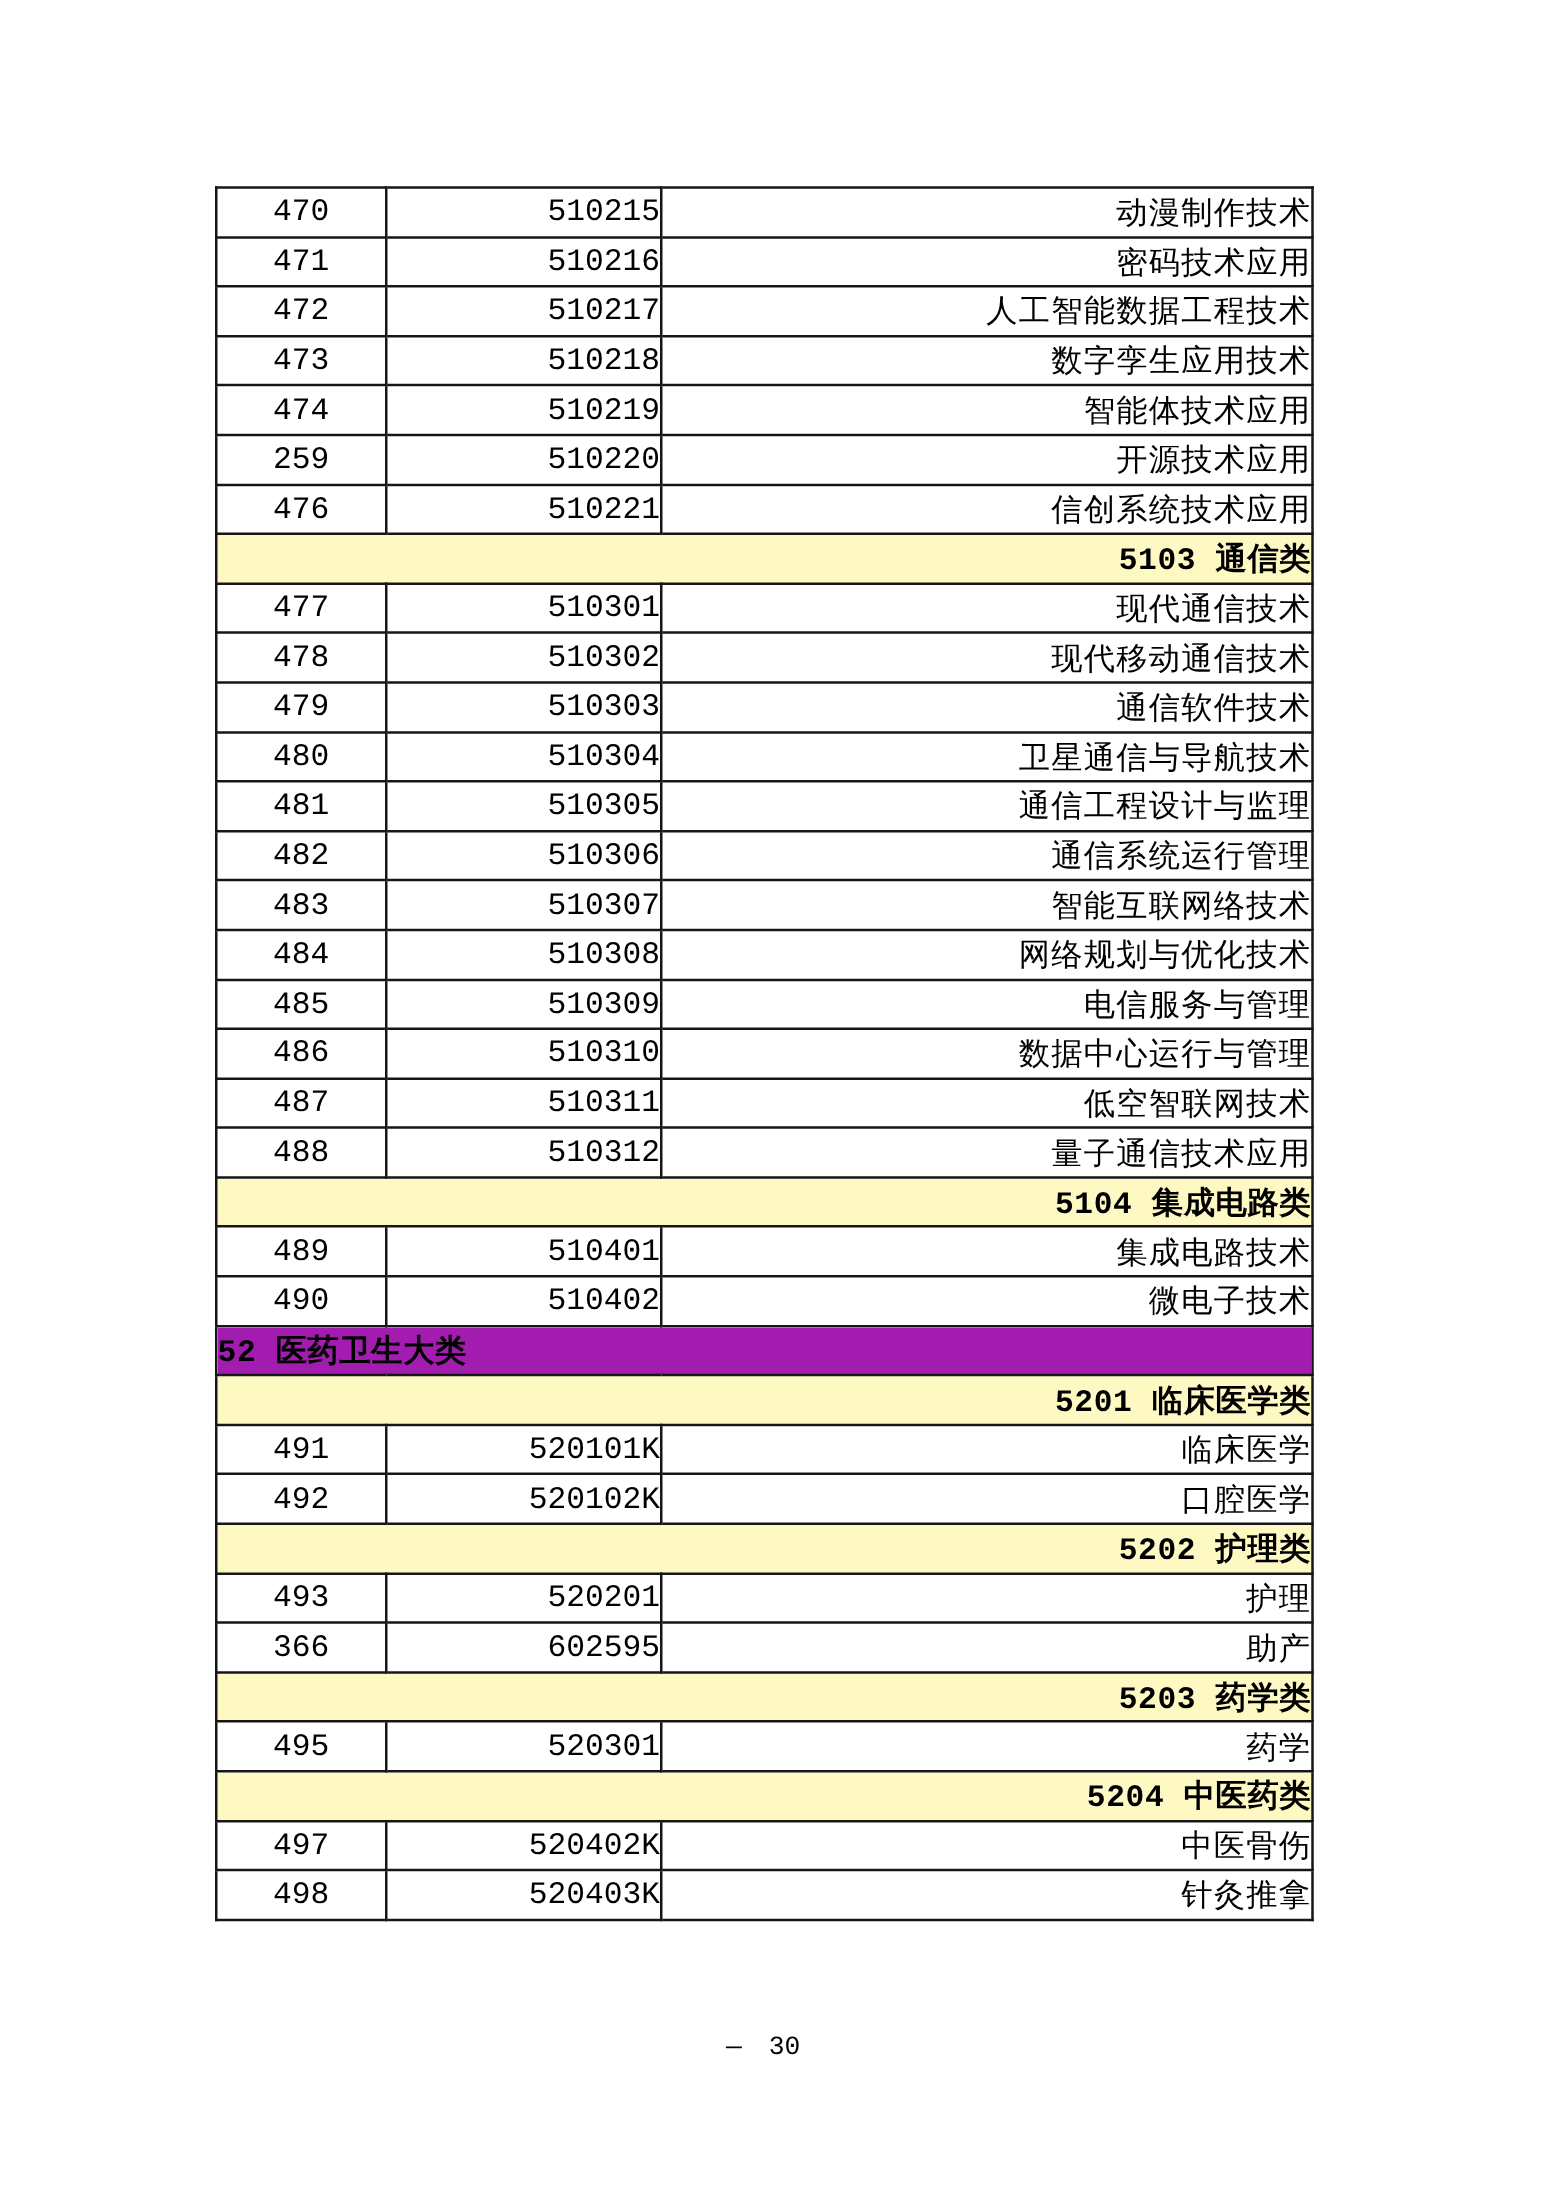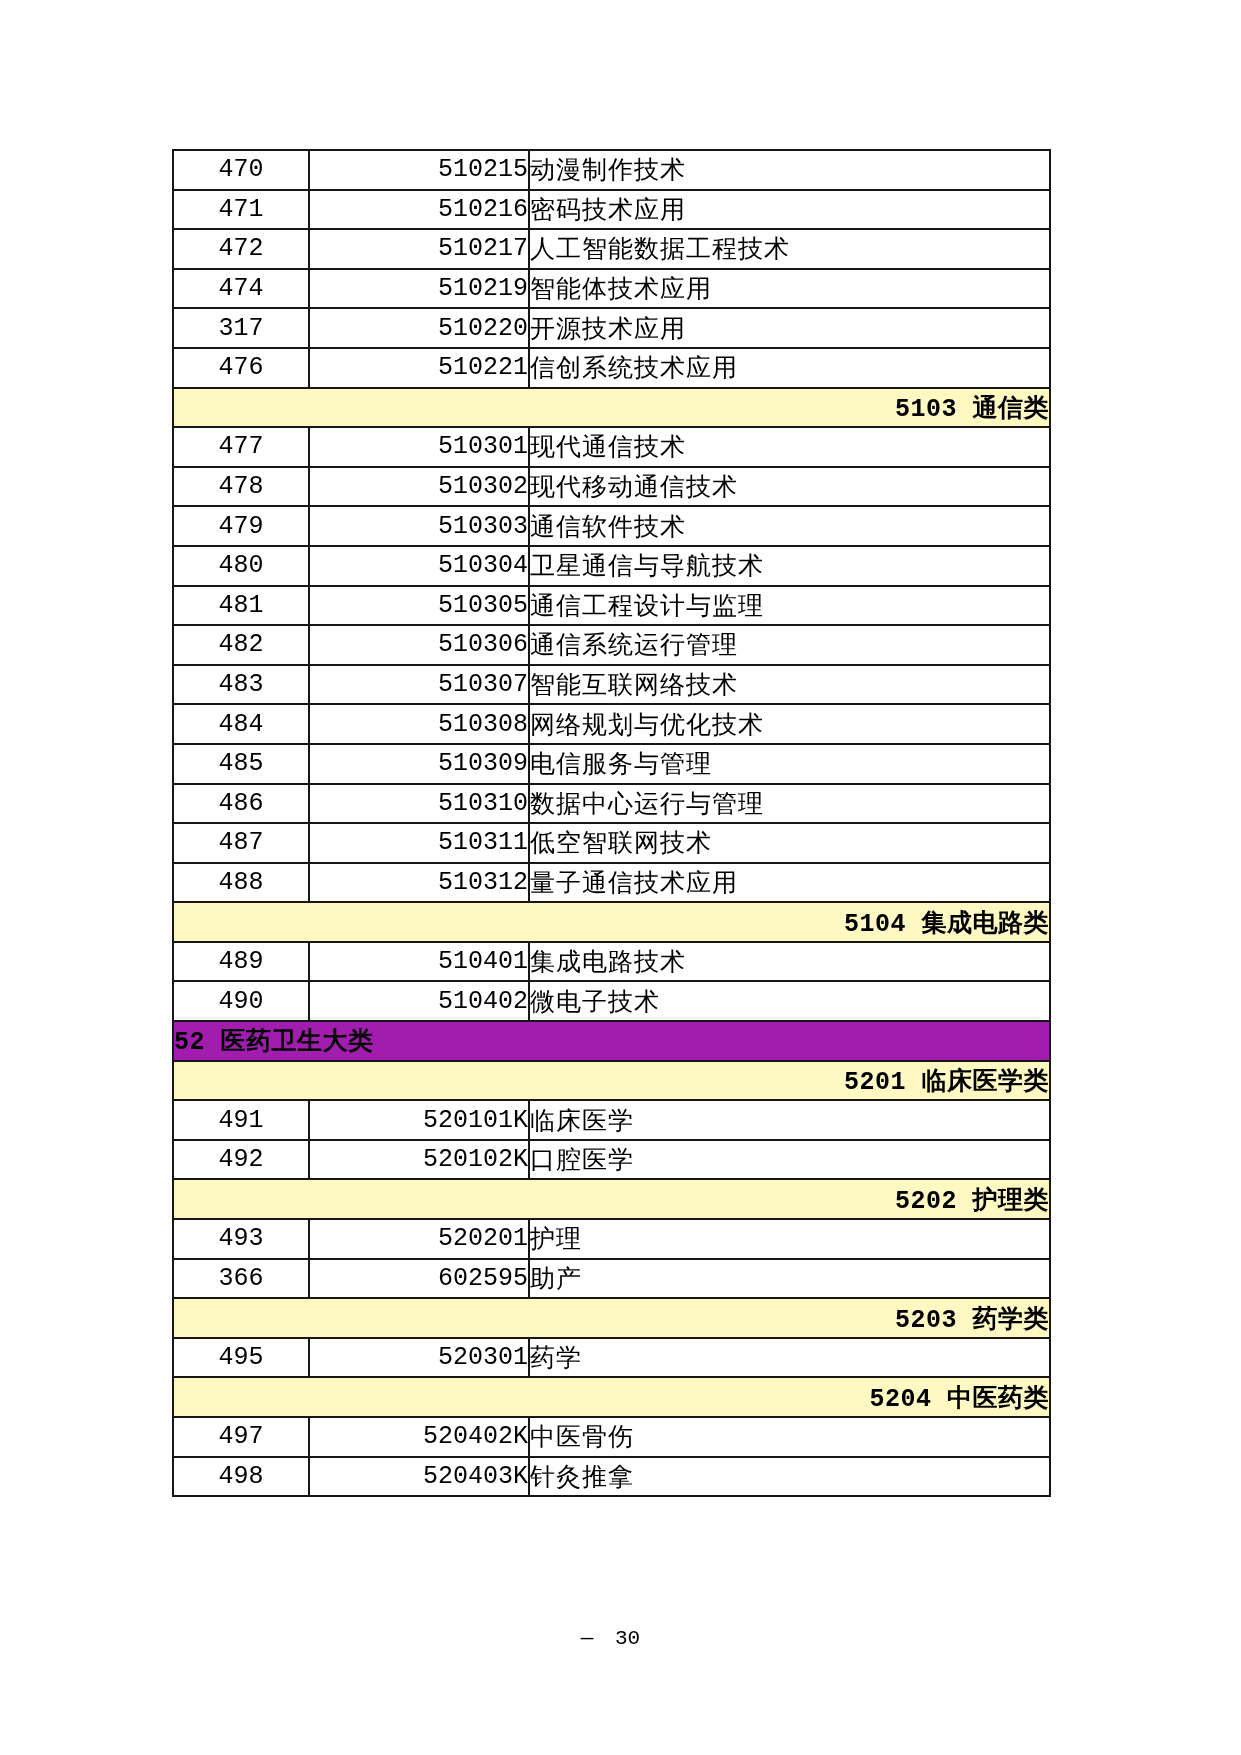--- a/index.html
+++ b/index.html
@@ -25,21 +25,21 @@
     border: 2px solid #161616;
     height: 37.6px;
     padding: 0;
     font-size: 25px;
     vertical-align: middle;
     overflow: hidden;
     white-space: nowrap;
   }
   td.cell-serial { text-align: center; }
   td.cell-code   { text-align: right; }
-  td.cell-name   { text-align: left; padding-left: 14px; letter-spacing: 1px; }
+  td.cell-name   { text-align: right; padding-left: 14px; letter-spacing: 1px; }
   td.cell-section {
     background: #fef9c3;
     font-weight: bold;
     text-align: right;
     padding-left: 12px;
     font-size: 25px;
     letter-spacing: 0.5px;
   }
   td.cell-major {
     background: #a21caf;
@@ -79,26 +79,31 @@
           <td class="cell-serial">471</td>
           <td class="cell-code">510216</td>
           <td class="cell-name">密码技术应用</td>
         </tr>
         <tr>
           <td class="cell-serial">472</td>
           <td class="cell-code">510217</td>
           <td class="cell-name">人工智能数据工程技术</td>
         </tr>
         <tr>
+          <td class="cell-serial">473</td>
+          <td class="cell-code">510218</td>
+          <td class="cell-name">数字孪生应用技术</td>
+        </tr>
+        <tr>
           <td class="cell-serial">474</td>
           <td class="cell-code">510219</td>
           <td class="cell-name">智能体技术应用</td>
         </tr>
         <tr>
-          <td class="cell-serial">317</td>
+          <td class="cell-serial">259</td>
           <td class="cell-code">510220</td>
           <td class="cell-name">开源技术应用</td>
         </tr>
         <tr>
           <td class="cell-serial">476</td>
           <td class="cell-code">510221</td>
           <td class="cell-name">信创系统技术应用</td>
         </tr>
         <tr>
           <td colspan="3" class="cell-section">5103 通信类</td>

